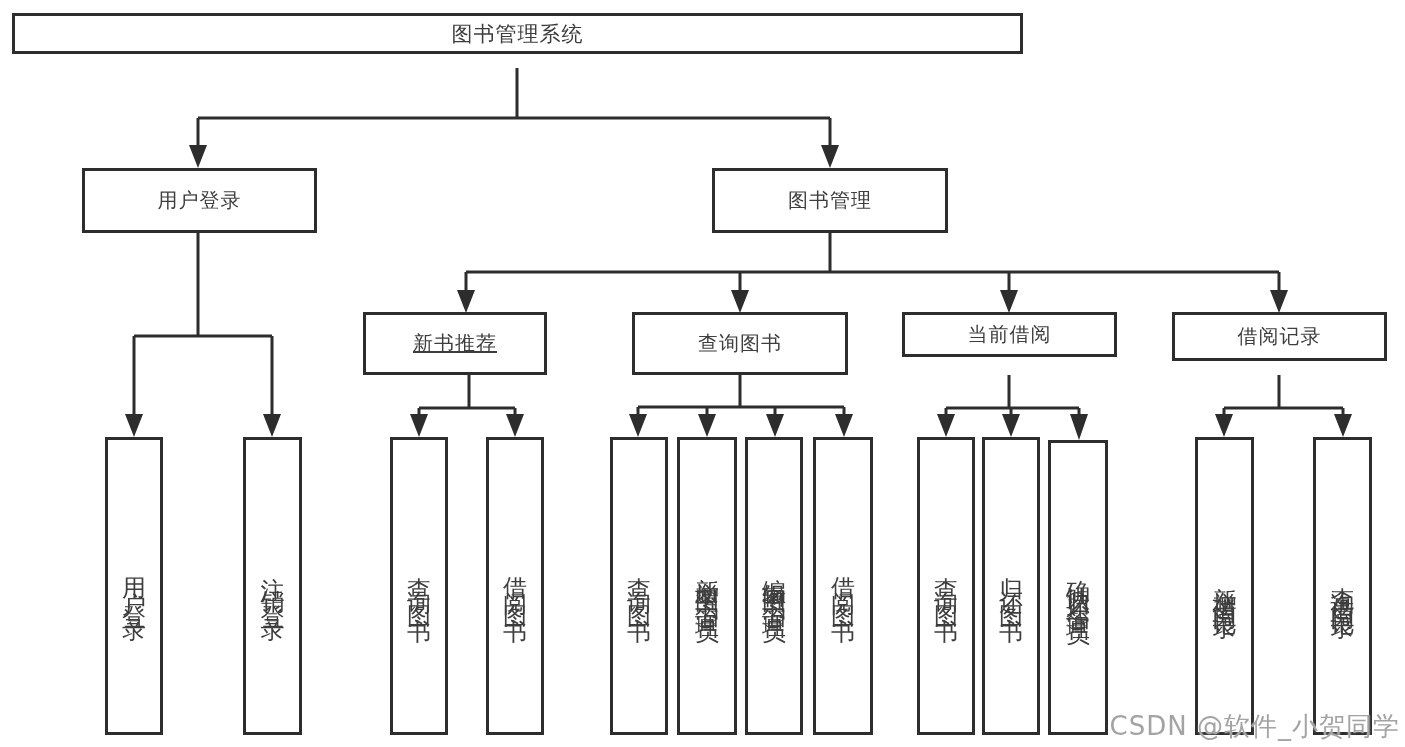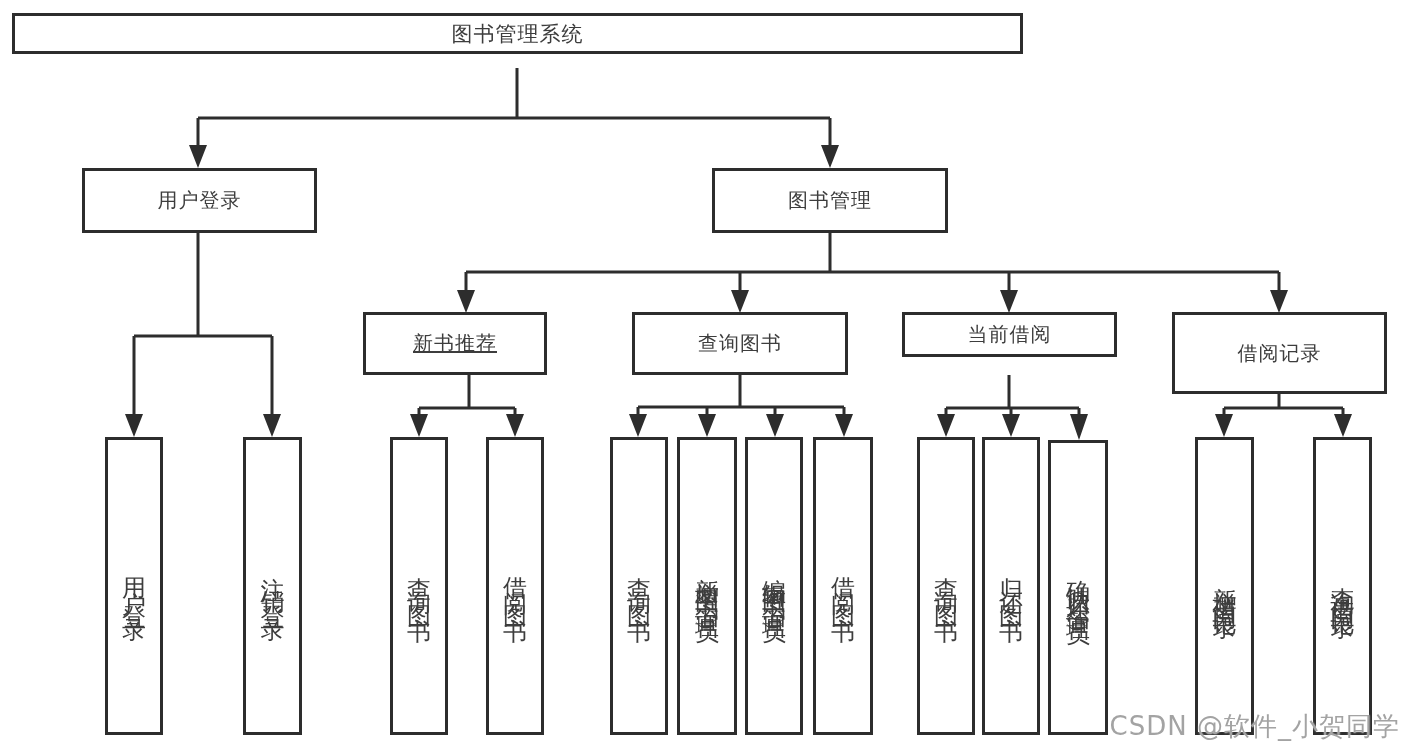--- a/index.html
+++ b/index.html
@@ -35,21 +35,21 @@
     line-height: 1;
     white-space: nowrap;
   }
   
   #node-root   { left: 12px;   top: 13px;  width: 1011px; height: 41px; }
   #node-login  { left: 82px;   top: 168px; width: 235px;  height: 65px; }
   #node-mgmt   { left: 712px;  top: 168px; width: 236px;  height: 65px; }
   #node-l3-0   { left: 363px;  top: 312px; width: 184px;  height: 63px; text-decoration: underline; }
   #node-l3-1   { left: 632px;  top: 312px; width: 216px;  height: 63px; }
   #node-l3-2   { left: 902px;  top: 312px; width: 215px;  height: 45px; }
-  #node-l3-3   { left: 1172px; top: 312px; width: 215px;  height: 82px; }
+  #node-l3-3   { left: 1172px; top: 312px; width: 215px;  height: 49px; }
   .v-box { top: 437px; height: 298px; }
   #leaf-a0 { left: 105px;  width: 58px; }
   #leaf-a1 { left: 243px;  width: 59px; }
   #leaf-b0 { left: 390px;  width: 58px; }
   #leaf-b1 { left: 486px;  width: 58px; }
   #leaf-c0 { left: 610px;  width: 58px; }
   #leaf-c1 { left: 677px;  width: 60px; }
   #leaf-c2 { left: 745px;  width: 58px; }
   #leaf-c3 { left: 813px;  width: 60px; }
   #leaf-d0 { left: 917px;  width: 58px; }

